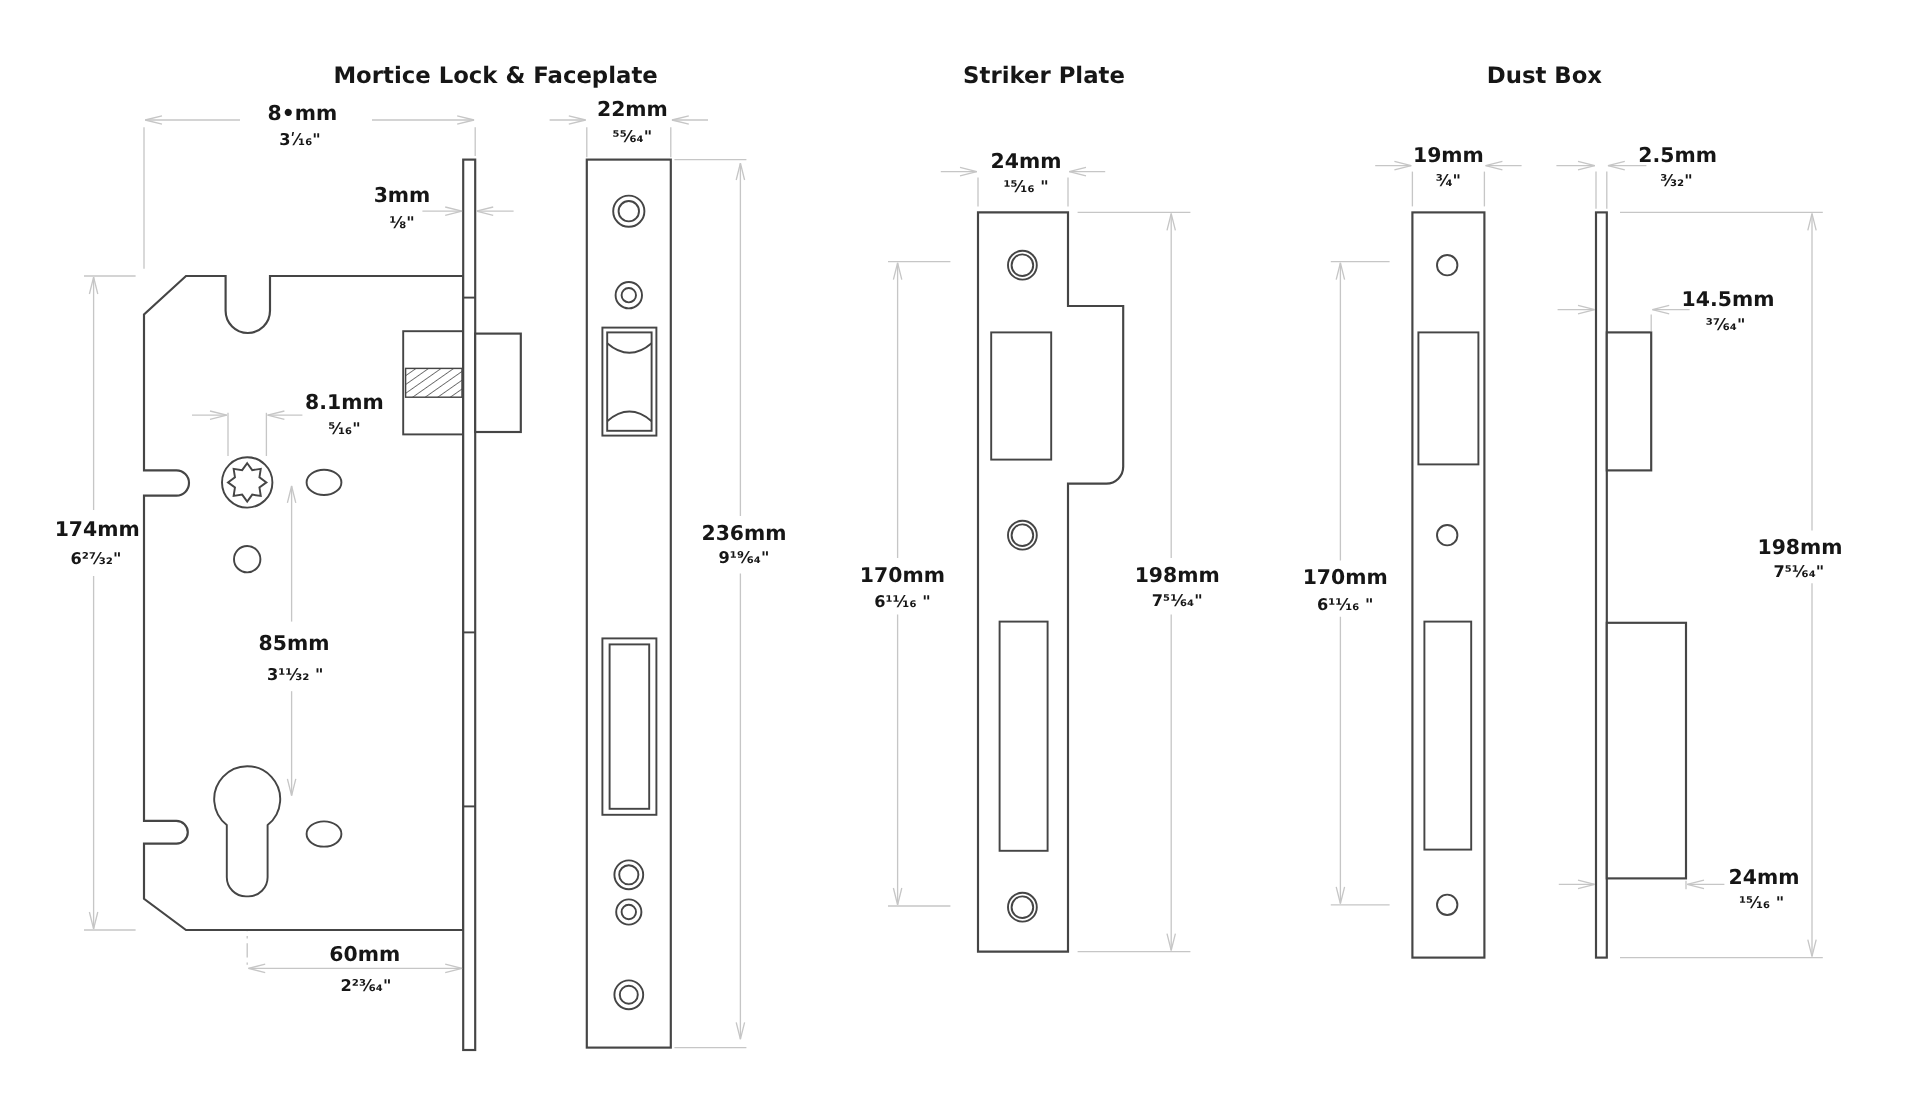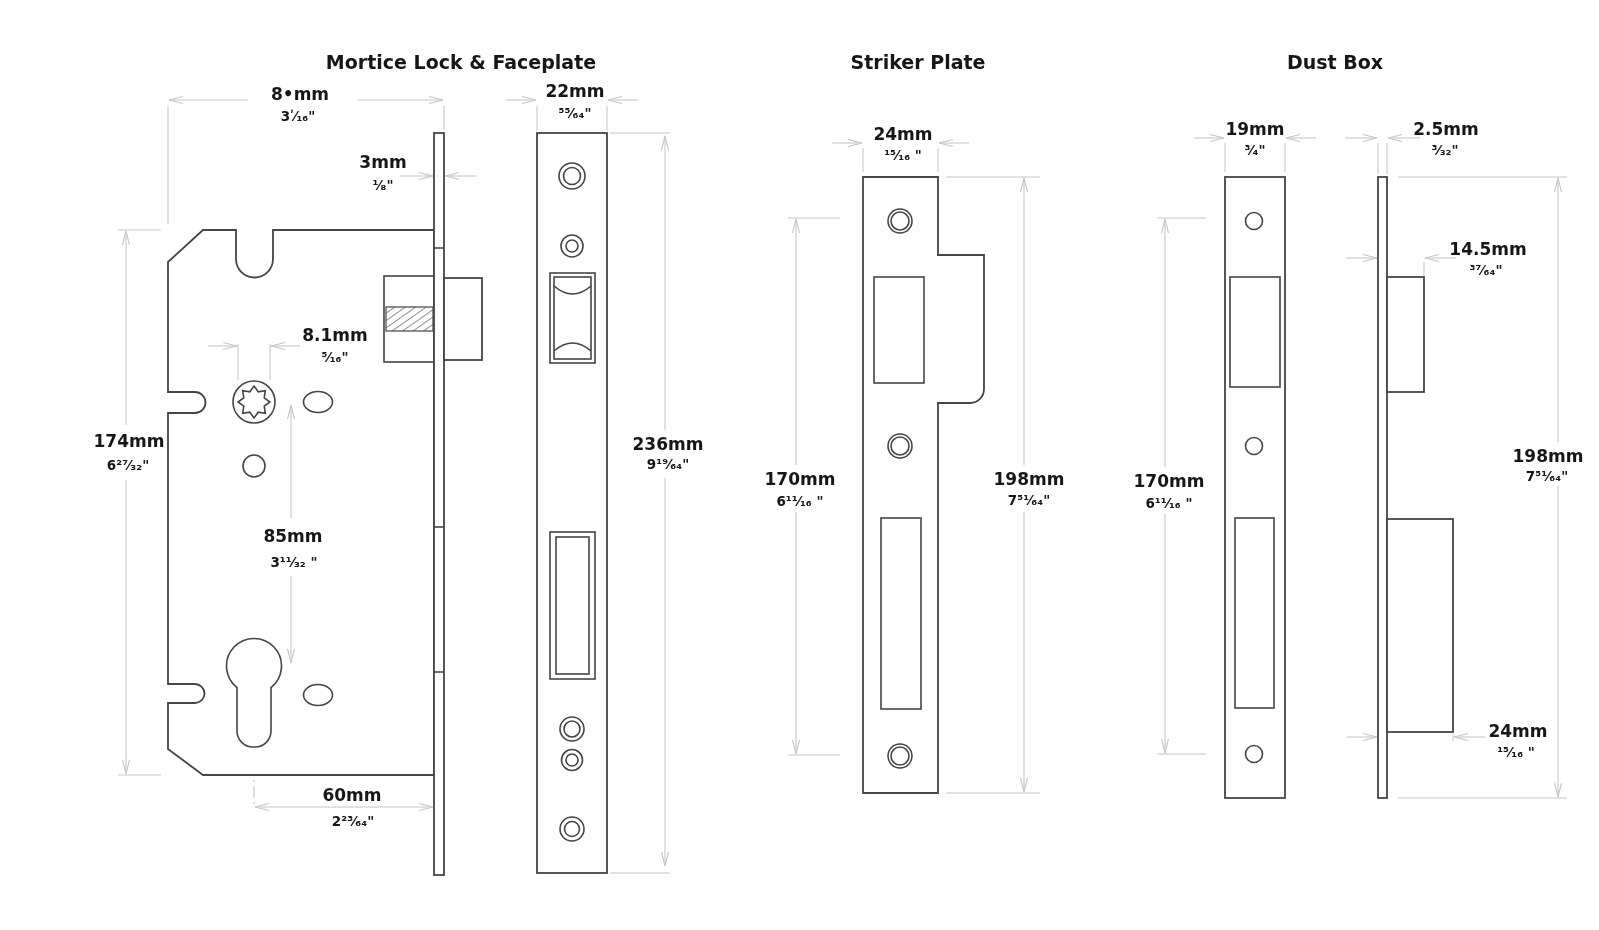--- a/index.html
+++ b/index.html
@@ -1,17 +1,17 @@
 <!DOCTYPE html>
 <html><head>
 <meta charset="utf-8">
 <style>
   html,body{margin:0;padding:0;background:#ffffff;}
   body{font-family:"DejaVu Sans", sans-serif;}
-  .stage{position:relative;width:1551px;height:930px;background:#fff;overflow:hidden;margin-left:48px;}
+  .stage{position:relative;width:1551px;height:930px;background:#fff;overflow:hidden;}
   svg text{font-family:"DejaVu Sans", sans-serif;font-weight:bold;fill:#161616;}
   .t-title{font-size:19px;}
   .t-mm{font-size:17px;}
   .t-in{font-size:13.5px;}
   .outline{fill:#ffffff;stroke:#454545;stroke-width:1.8;stroke-linejoin:miter;}
   .detail{fill:none;stroke:#454545;stroke-width:1.6;}
   .dim{stroke:#c6c6c6;stroke-width:1.1;fill:none;}
   .cline{stroke:#c4c4c4;stroke-width:1.1;fill:none;stroke-dasharray:12 4 2 4;}
 </style>
 </head>

